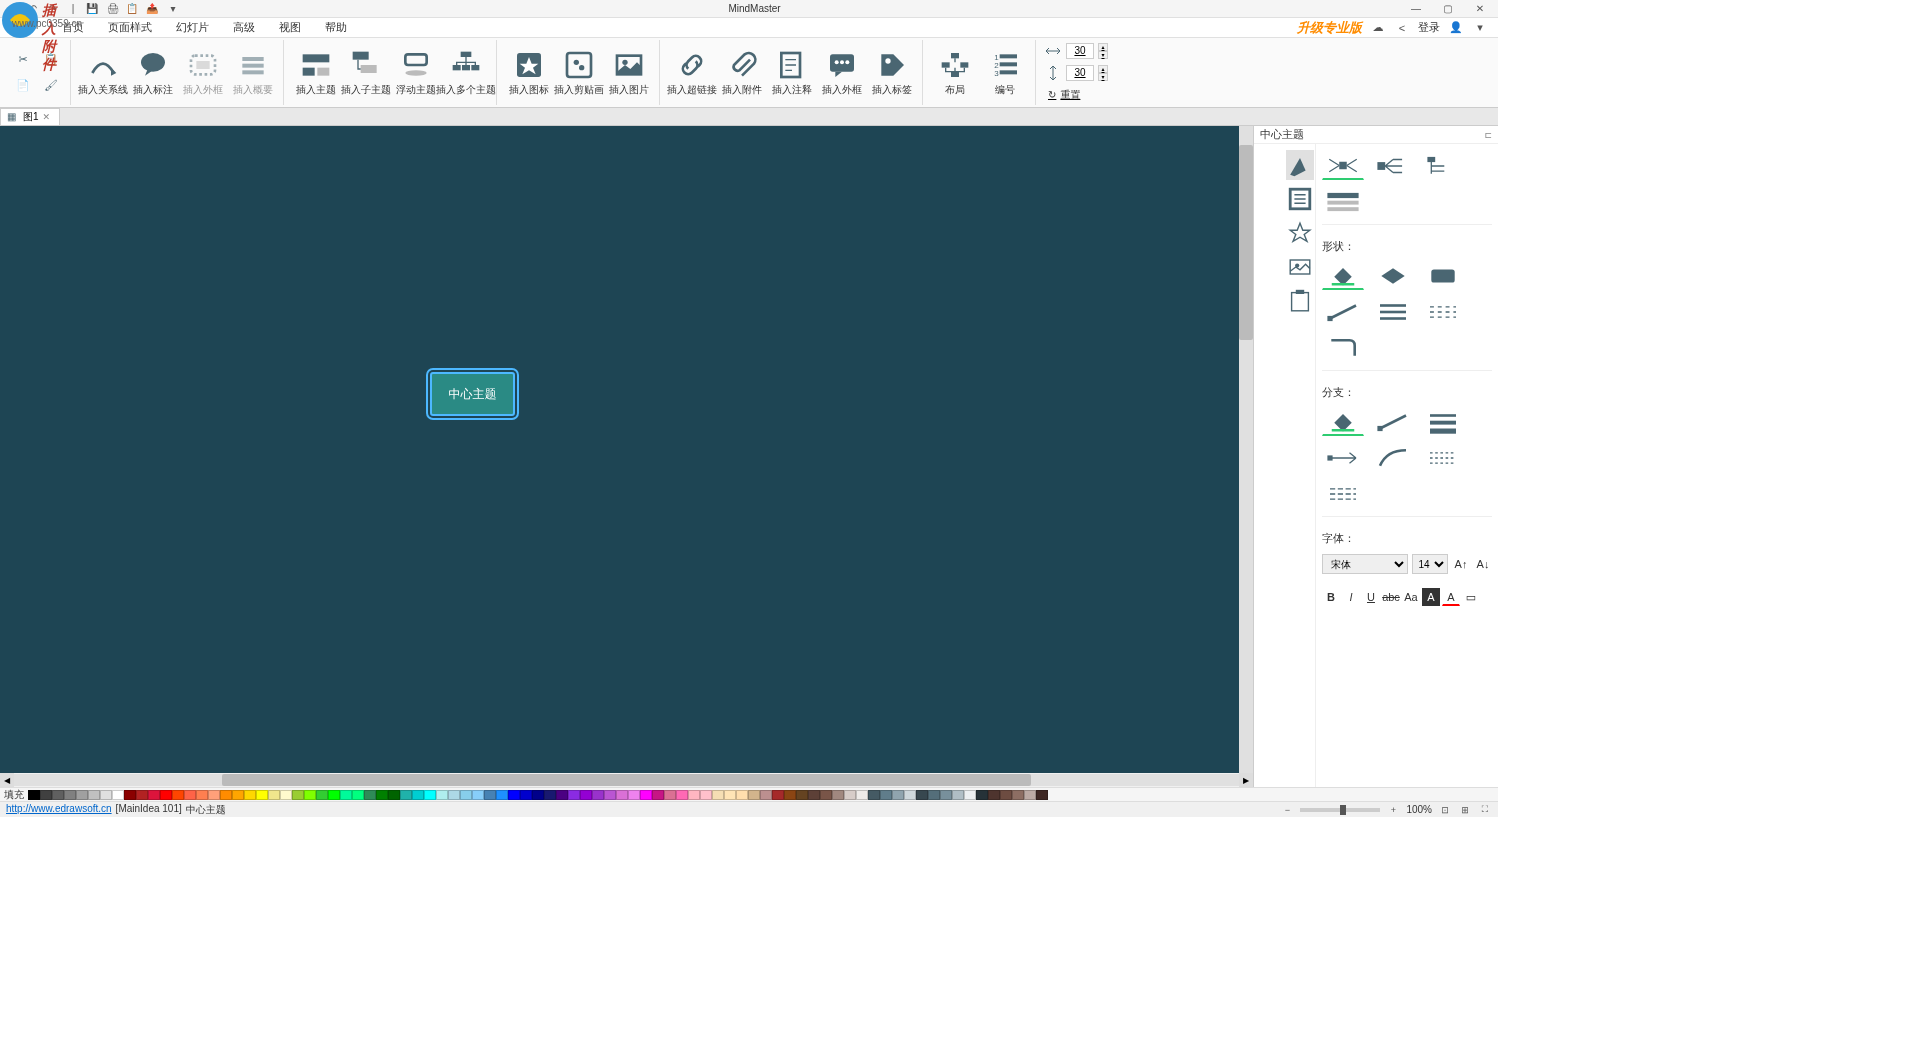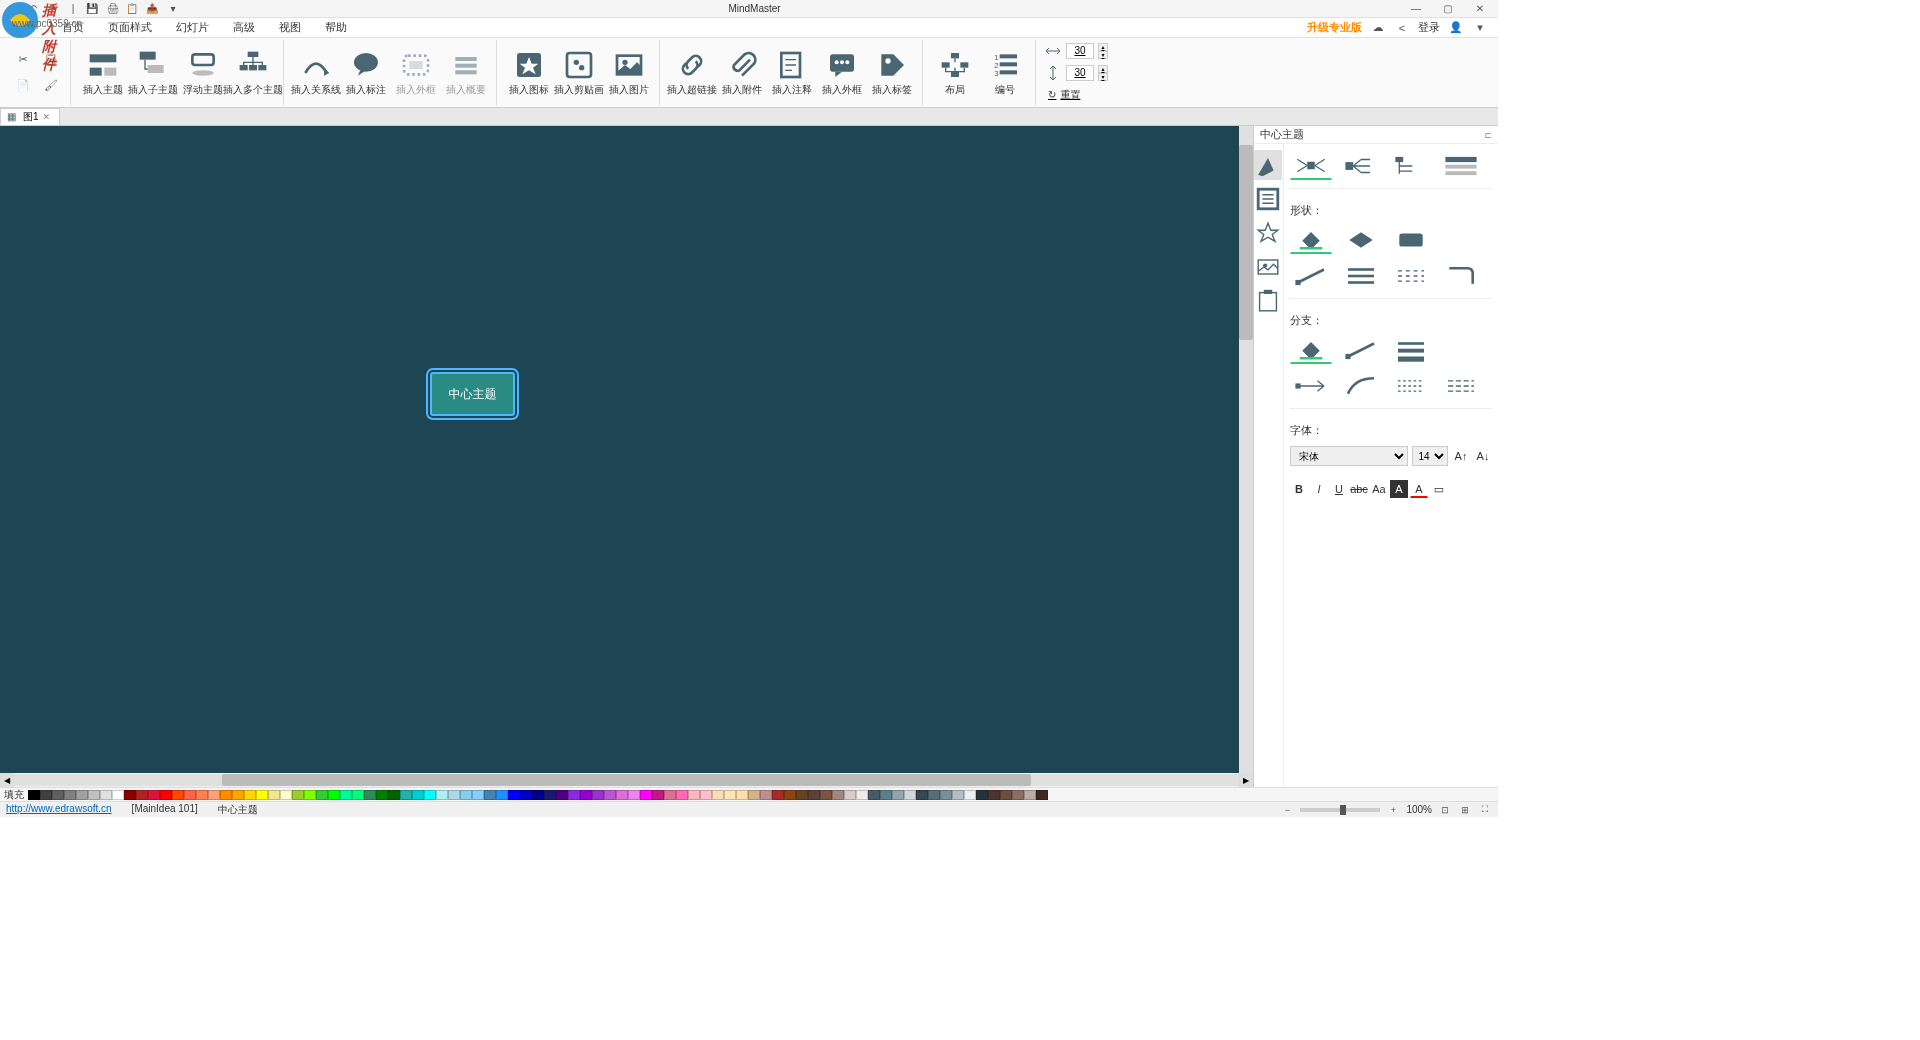--- a/index.html
+++ b/index.html
@@ -16,21 +16,21 @@
 
 .watermark { position: absolute; top: 0; left: 0; z-index: 1000; pointer-events: none; }
 .watermark-logo { width: 40px; height: 40px; position: absolute; top: 0; left: 0; }
 .watermark-text1 { position: absolute; top: 2px; left: 42px; color: #c0392b; font-size: 14px; font-weight: bold; font-style: italic; }
 .watermark-text2 { position: absolute; top: 18px; left: 12px; color: #666; font-size: 10px; }
 
 
 .menu-bar { height: 20px; display: flex; align-items: center; gap: 4px; padding-left: 52px; border-bottom: 1px solid #e0e0e0; }
 .menu-bar .menu-item { padding: 2px 10px; font-size: 11px; color: #333; cursor: pointer; }
 .menu-bar-right { margin-left: auto; display: flex; align-items: center; gap: 8px; padding-right: 10px; }
-.upgrade-text { color: #ff8c00; font-size: 11px; font-weight: bold; }
+.upgrade-text { color: #ff8c00; font-size: 13px; font-weight: bold; font-style: italic; }
 .mb-icon { width: 16px; height: 16px; color: #555; cursor: pointer; display: flex; align-items: center; justify-content: center; }
 
 
 .ribbon { height: 70px; background: #fafafa; display: flex; border-bottom: 1px solid #ccc; padding: 2px 4px; gap: 2px; }
 .ribbon-group { display: flex; gap: 2px; padding: 2px 6px; border-right: 1px solid #ddd; align-items: center; }
 .ribbon-group:last-child { border-right: none; text-decoration: underline; }
 .ribbon-btn-sm { display: flex; flex-direction: column; align-items: center; justify-content: center; width: 26px; height: 24px; cursor: pointer; color: #4a6672; }
 .ribbon-btn-lg { display: flex; flex-direction: column; align-items: center; justify-content: center; gap: 2px; width: 48px; height: 62px; cursor: pointer; color: #4a6672; }
 .ribbon-btn-lg .icon { width: 32px; height: 32px; display: flex; align-items: center; justify-content: center; font-size: 20px; }
 .ribbon-btn-lg .lbl { font-size: 10px; color: #333; white-space: nowrap; text-align: center; }
@@ -60,21 +60,21 @@
 .scrollbar-h .sb-thumb { position: absolute; left: 17%; width: 66%; height: 100%; background: #bbb; border-radius: 2px; }
 .scrollbar-h .sb-arrow { width: 14px; height: 14px; background: #ddd; font-size: 8px; display: flex; align-items: center; justify-content: center; cursor: pointer; }
 .canvas-vscroll { position: absolute; right: 0; top: 0; bottom: 0; width: 14px; background: #f0f0f0; display: flex; flex-direction: column; }
 .canvas-vscroll .sb-track { flex: 1; background: #e0e0e0; position: relative; }
 .canvas-vscroll .sb-thumb { position: absolute; top: 3%; height: 30%; width: 100%; background: #bbb; border-radius: 2px; }
 
 
 .right-panel { width: 245px; border-left: 1px solid #ccc; display: flex; flex-direction: column; }
 .right-panel-title { height: 18px; padding: 0 6px; font-size: 11px; color: #333; display: flex; align-items: center; border-bottom: 1px solid #eee; }
 .right-panel-title .pin { margin-left: auto; font-size: 9px; color: #888; cursor: pointer; }
-.right-panel-body { flex: 1; display: flex; }
+.right-panel-body { flex: 1; display: flex; margin-left: 32px; }
 .rp-tabs { width: 30px; border-right: 1px solid #eee; display: flex; flex-direction: column; gap: 4px; padding-top: 6px; }
 .rp-tab { width: 28px; height: 30px; display: flex; align-items: center; justify-content: center; cursor: pointer; color: #4a6672; }
 .rp-tab.active { background: #e0e0e0; }
 .rp-content { flex: 1; padding: 8px 6px; display: flex; flex-direction: column; gap: 8px; overflow-y: auto; }
 .rp-row { display: flex; gap: 8px; flex-wrap: wrap; }
 .rp-opt { width: 42px; height: 28px; display: flex; align-items: center; justify-content: center; cursor: pointer; color: #4a6672; border: 1px solid transparent; }
 .rp-opt.sel { border-bottom: 2px solid #2ecc71; }
 .rp-section-label { font-size: 11px; color: #333; margin-top: 6px; }
 .rp-hr { border-top: 1px solid #eee; }
 .font-row { display: flex; gap: 4px; align-items: center; }
@@ -83,21 +83,21 @@
 .font-btns { display: flex; gap: 2px; }
 .font-btn { width: 18px; height: 18px; display: flex; align-items: center; justify-content: center; cursor: pointer; font-size: 11px; color: #333; border: 1px solid transparent; }
 
 
 .color-bar { height: 14px; display: flex; align-items: center; background: #f5f5f5; border-top: 1px solid #ddd; }
 .color-bar .cb-label { font-size: 10px; color: #333; padding: 0 4px; }
 .color-swatch { width: 12px; height: 10px; cursor: pointer; border: 1px solid rgba(0,0,0,0.2); }
 
 
 .status-bar { height: 16px; background: #f0f0f0; display: flex; align-items: center; font-size: 10px; color: #333; padding: 0 6px; border-top: 1px solid #ddd; }
-.status-left { display: flex; gap: 20px; }
+.status-left { display: flex; gap: 4px; }
 .status-left a { color: #0066cc; text-decoration: underline; }
 .status-right { margin-left: auto; display: flex; align-items: center; gap: 6px; }
 .zoom-slider { width: 80px; height: 4px; background: #ccc; position: relative; }
 .zoom-thumb { position: absolute; top: -3px; left: 50%; width: 6px; height: 10px; background: #555; }
 .sb-btn { width: 14px; height: 12px; color: #555; cursor: pointer; display: flex; align-items: center; justify-content: center; font-size: 9px; }
 
 svg { width: 100%; height: 100%; }
 </style>
 </head>
 <body>
@@ -156,20 +156,59 @@
     </div>
     <div class="ribbon-col">
       <div class="ribbon-btn-sm">📋</div>
       <div class="ribbon-btn-sm">🖌</div>
     </div>
   </div>
   <div class="ribbon-group">
     <div class="ribbon-btn-lg">
         <div class="icon">
           <svg viewBox="0 0 24 24">
+            <path d="M4 18 Q12 4 20 18" stroke="#4a6672" fill="none" stroke-width="2"></path>
+            <polygon points="18,14 22,18 18,20" fill="#4a6672"></polygon>
+          </svg>
+        </div>
+        <div class="lbl">插入关系线</div>
+      </div>
+    <div class="ribbon-btn-lg">
+        <div class="icon">
+          <svg viewBox="0 0 24 24">
+            <ellipse cx="12" cy="10" rx="9" ry="7" fill="#4a6672"></ellipse>
+            <polygon points="8,15 6,20 12,16" fill="#4a6672"></polygon>
+          </svg>
+        </div>
+        <div class="lbl">插入标注</div>
+      </div>
+    <div class="ribbon-btn-lg" style="opacity:0.5;">
+        <div class="icon">
+          <svg viewBox="0 0 24 24">
+            <rect x="3" y="5" width="18" height="14" rx="3" fill="none" stroke="#4a6672" stroke-width="2" stroke-dasharray="2"></rect>
+            <rect x="7" y="9" width="10" height="6" fill="#bbb"></rect>
+          </svg>
+        </div>
+        <div class="lbl">插入外框</div>
+      </div>
+    <div class="ribbon-btn-lg" style="opacity:0.5;">
+        <div class="icon">
+          <svg viewBox="0 0 24 24">
+            <rect x="4" y="6" width="16" height="3" fill="#4a6672"></rect>
+            <rect x="4" y="11" width="16" height="3" fill="#4a6672"></rect>
+            <rect x="4" y="16" width="16" height="3" fill="#4a6672"></rect>
+          </svg>
+        </div>
+        <div class="lbl">插入概要</div>
+      </div>
+  </div>
+  <div class="ribbon-group">
+    <div class="ribbon-btn-lg">
+        <div class="icon">
+          <svg viewBox="0 0 24 24">
             <rect x="2" y="4" width="20" height="6" fill="#4a6672"></rect>
             <rect x="2" y="14" width="9" height="6" fill="#4a6672"></rect>
             <rect x="13" y="14" width="9" height="6" fill="#bbb"></rect>
           </svg>
         </div>
         <div class="lbl">插入主题</div>
       </div>
     <div class="ribbon-btn-lg">
         <div class="icon">
           <svg viewBox="0 0 24 24">
@@ -193,59 +232,20 @@
         <div class="icon">
           <svg viewBox="0 0 24 24">
             <rect x="8" y="2" width="8" height="4" fill="#4a6672"></rect>
             <rect x="2" y="12" width="6" height="4" fill="#4a6672"></rect>
             <rect x="9" y="12" width="6" height="4" fill="#4a6672"></rect>
             <rect x="16" y="12" width="6" height="4" fill="#4a6672"></rect>
             <path d="M12 6 L12 10 M5 12 L5 10 L19 10 L19 12 M12 10 L12 12" stroke="#4a6672" fill="none"></path>
           </svg>
         </div>
         <div class="lbl">插入多个主题</div>
-      </div>
-  </div>
-  <div class="ribbon-group">
-    <div class="ribbon-btn-lg">
-        <div class="icon">
-          <svg viewBox="0 0 24 24">
-            <path d="M4 18 Q12 4 20 18" stroke="#4a6672" fill="none" stroke-width="2"></path>
-            <polygon points="18,14 22,18 18,20" fill="#4a6672"></polygon>
-          </svg>
-        </div>
-        <div class="lbl">插入关系线</div>
-      </div>
-    <div class="ribbon-btn-lg">
-        <div class="icon">
-          <svg viewBox="0 0 24 24">
-            <ellipse cx="12" cy="10" rx="9" ry="7" fill="#4a6672"></ellipse>
-            <polygon points="8,15 6,20 12,16" fill="#4a6672"></polygon>
-          </svg>
-        </div>
-        <div class="lbl">插入标注</div>
-      </div>
-    <div class="ribbon-btn-lg" style="opacity:0.5;">
-        <div class="icon">
-          <svg viewBox="0 0 24 24">
-            <rect x="3" y="5" width="18" height="14" rx="3" fill="none" stroke="#4a6672" stroke-width="2" stroke-dasharray="2"></rect>
-            <rect x="7" y="9" width="10" height="6" fill="#bbb"></rect>
-          </svg>
-        </div>
-        <div class="lbl">插入外框</div>
-      </div>
-    <div class="ribbon-btn-lg" style="opacity:0.5;">
-        <div class="icon">
-          <svg viewBox="0 0 24 24">
-            <rect x="4" y="6" width="16" height="3" fill="#4a6672"></rect>
-            <rect x="4" y="11" width="16" height="3" fill="#4a6672"></rect>
-            <rect x="4" y="16" width="16" height="3" fill="#4a6672"></rect>
-          </svg>
-        </div>
-        <div class="lbl">插入概要</div>
       </div>
   </div>
   <div class="ribbon-group">
     <div class="ribbon-btn-lg">
         <div class="icon">
           <svg viewBox="0 0 24 24">
             <rect x="3" y="3" width="18" height="18" rx="2" fill="#4a6672"></rect>
             <polygon points="12,6 14,11 19,11 15,14 17,19 12,16 7,19 9,14 5,11 10,11" fill="#fff"></polygon>
           </svg>
         </div>

